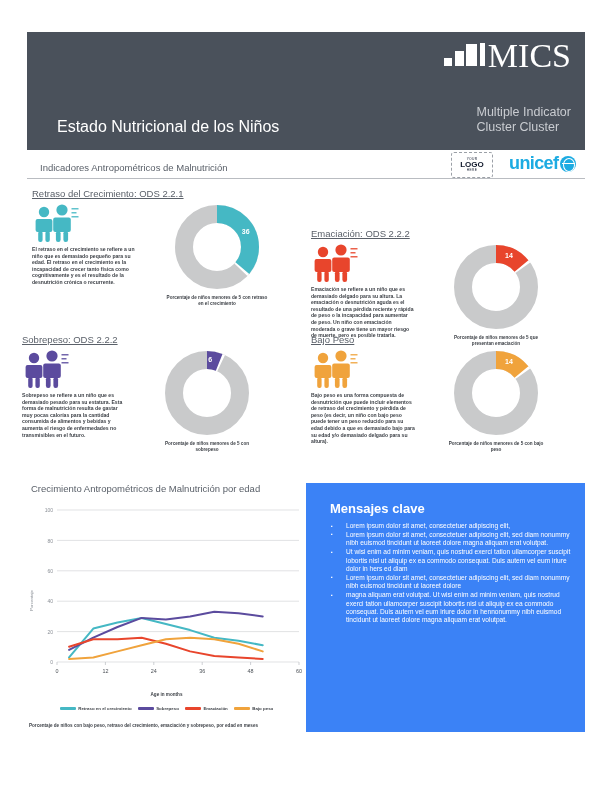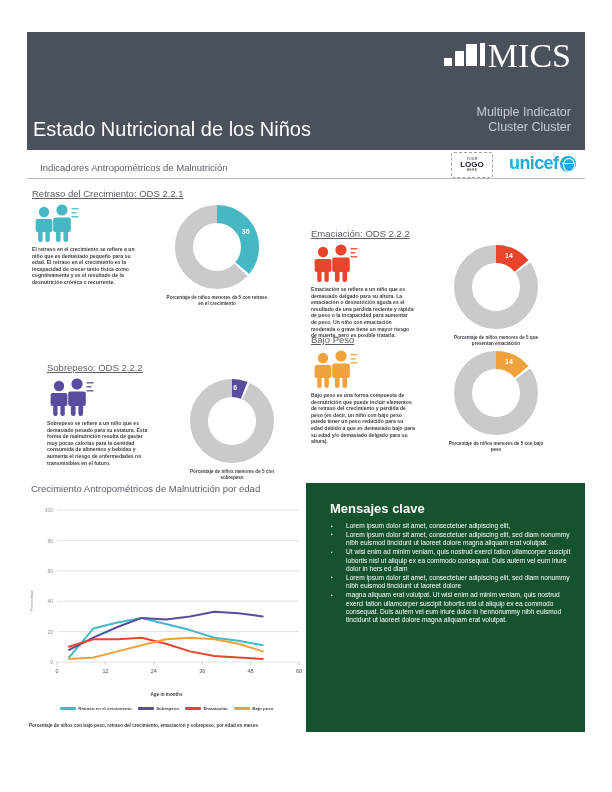--- a/index.html
+++ b/index.html
@@ -16,41 +16,40 @@
     position: absolute; left: 27px; top: 32px;
     width: 558px; height: 118px;
     background: #4a515b;
   }
   .hdr-country {
     position: absolute; left: 14px; top: 8px;
     color: #ffffff; font-size: 27px; line-height: 30px;
     font-weight: 400; letter-spacing: -0.3px;
   }
   .hdr-sub {
-    position: absolute; left: 6px; top: 86px;
-    color: #ffffff; font-size: 20px; font-weight: 400;
+    position: absolute; left: 30px; top: 86px;
+    color: #ffffff; font-size: 16px; font-weight: 400;
   }
   .mics-logo {
     position: absolute; right: 14px; top: 10px;
     display: flex; align-items: flex-end;
   }
   .mics-bars { display: flex; align-items: flex-end; gap: 2.5px; margin-right: 3px; margin-bottom: 3px;}
   .mics-bars i { display: block; background: #ffffff; }
   .mics-bars i:nth-child(1) { width: 8px;  height: 8px; }
   .mics-bars i:nth-child(2) { width: 9px;  height: 15px; }
   .mics-bars i:nth-child(3) { width: 11px; height: 22px; }
   .mics-bars i:nth-child(4) { width: 5px;  height: 23px; }
   .mics-word {
     color: #ffffff; font-family: "Liberation Serif", serif;
     font-size: 34px; line-height: 27px; letter-spacing: 0px;
   }
   .mics-tag {
     position: absolute; right: 14px; top: 73px;
     color: #c9ccd1; font-size: 12.5px; line-height: 14.5px;
-    text-align: right;
   }
 
   
   .subhead {
     position: absolute; left: 27px; top: 160px; width: 558px;
   }
   .subhead-title {
     position: absolute; left: 5px; top: 2px;
     color: #5a6069; font-size: 9.5px; padding-left: 8px;
   }
@@ -133,21 +132,21 @@
   .chart-note {
     margin-top: 12px; margin-left: 2px;
     font-size: 4.6px; line-height: 6.2px; color: #3b3f45; font-weight: 700;
     width: 250px;
   }
 
   
   .msgs {
     position: absolute; left: 306px; top: 483px;
     width: 279px; height: 249px;
-    background: #14532d;
+    background: #3b82f6;
   }
   .msgs-title {
     color: #ffffff; font-size: 13px; font-weight: 700;
     margin: 18px 0 6px 24px;
   }
   .msgs-list { margin: 0 14px 0 24px; }
   .msg-li {
     position: relative; padding-left: 16px;
     color: #ffffff; font-size: 6.6px; line-height: 8.4px;
     margin-bottom: 0.5px;
@@ -251,21 +250,21 @@
                 <circle cx="42" cy="42" r="33" fill="none" stroke="#c9cacb" stroke-width="18"></circle>
                 <circle cx="42" cy="42" r="33" fill="none" stroke="#ffffff" stroke-width="18" stroke-dasharray="31.22831611916969 176.11679901775668" transform="rotate(-90 42 42)"></circle>
                 <circle cx="42" cy="42" r="33" fill="none" stroke="#e8452c" stroke-width="18" stroke-dasharray="29.02831611916969 178.31679901775667" transform="rotate(-90 42 42)"></circle>
               </svg>
               <span class="donut-val" style="left:51.0507166216474px;top:7.140707268621359px">14</span>
             </div>
             <div class="q-cap">Porcentaje de niños menores de 5 que presentan emaciación</div>
           </div>
         </div>
       </div>
-      <div class="quad" style="left: 42px; top: 334px; margin-top: 28px;">
+      <div class="quad" style="left: 17px; top: 334px;">
         <div class="q-title">Sobrepeso: ODS 2.2.2</div>
         <div class="q-body">
           <div class="q-left">
             <div class="q-icon"><svg width="48" height="40" viewBox="0 0 48 40">
                 <circle cx="12" cy="9" r="5.2" fill="#5b4b9e"></circle>
                 <path d="M5.6 16h12.8a2 2 0 0 1 2 2v9a2 2 0 0 1-2 2H5.6a2 2 0 0 1-2-2v-9a2 2 0 0 1 2-2z" fill="#5b4b9e"></path>
                 <rect x="6.2" y="28" width="4.4" height="11" rx="2" fill="#5b4b9e"></rect>
                 <rect x="13.4" y="28" width="4.4" height="11" rx="2" fill="#5b4b9e"></rect>
                 <circle cx="30" cy="7" r="5.6" fill="#5b4b9e"></circle>
                 <path d="M23.2 14.6h13.6a2 2 0 0 1 2 2v10.4a2 2 0 0 1-2 2H23.2a2 2 0 0 1-2-2V16.6a2 2 0 0 1 2-2z" fill="#5b4b9e"></path>

